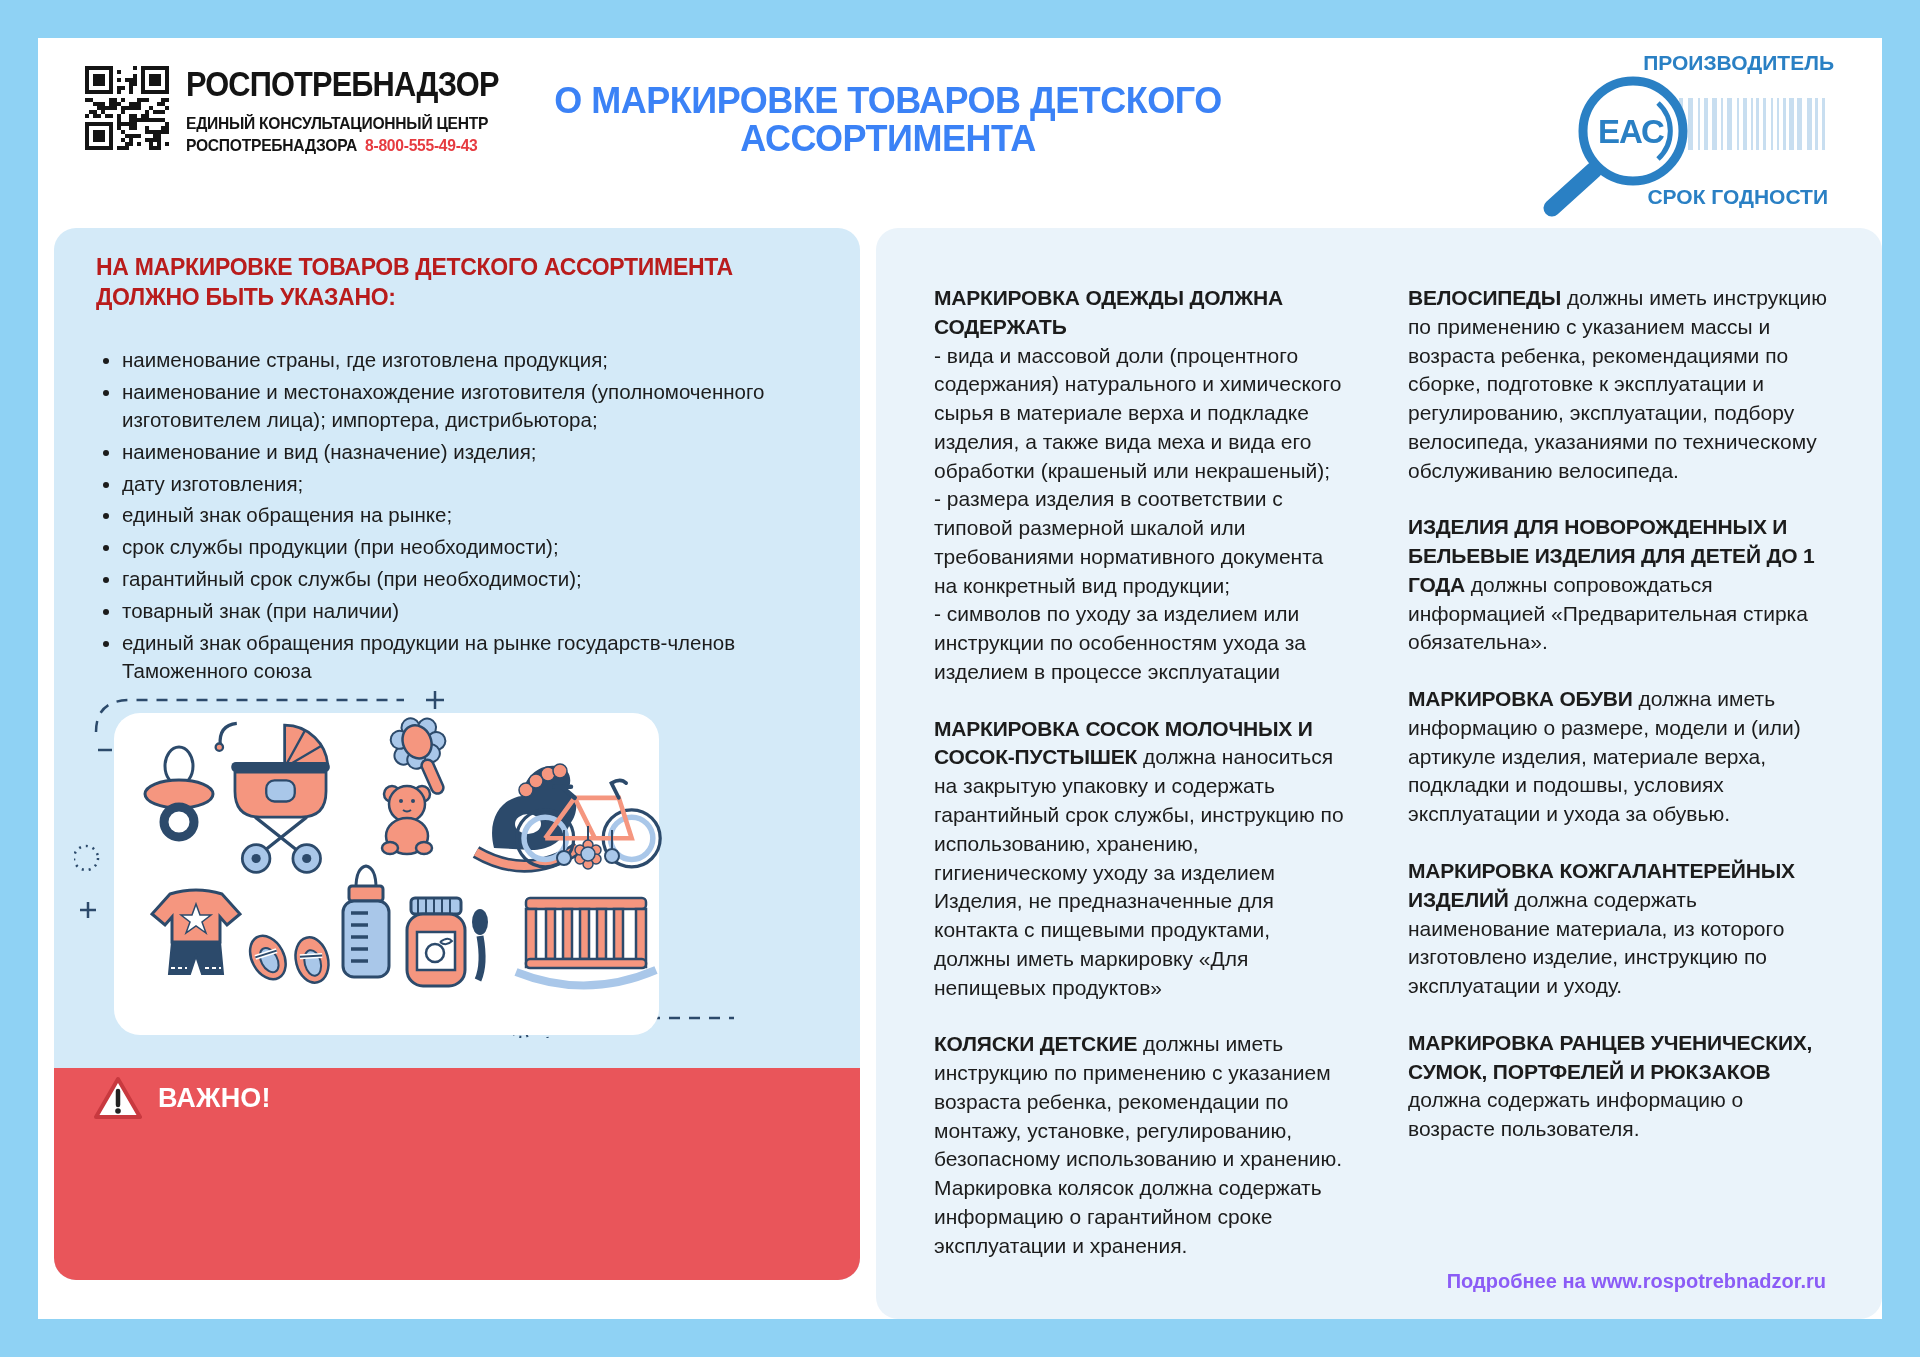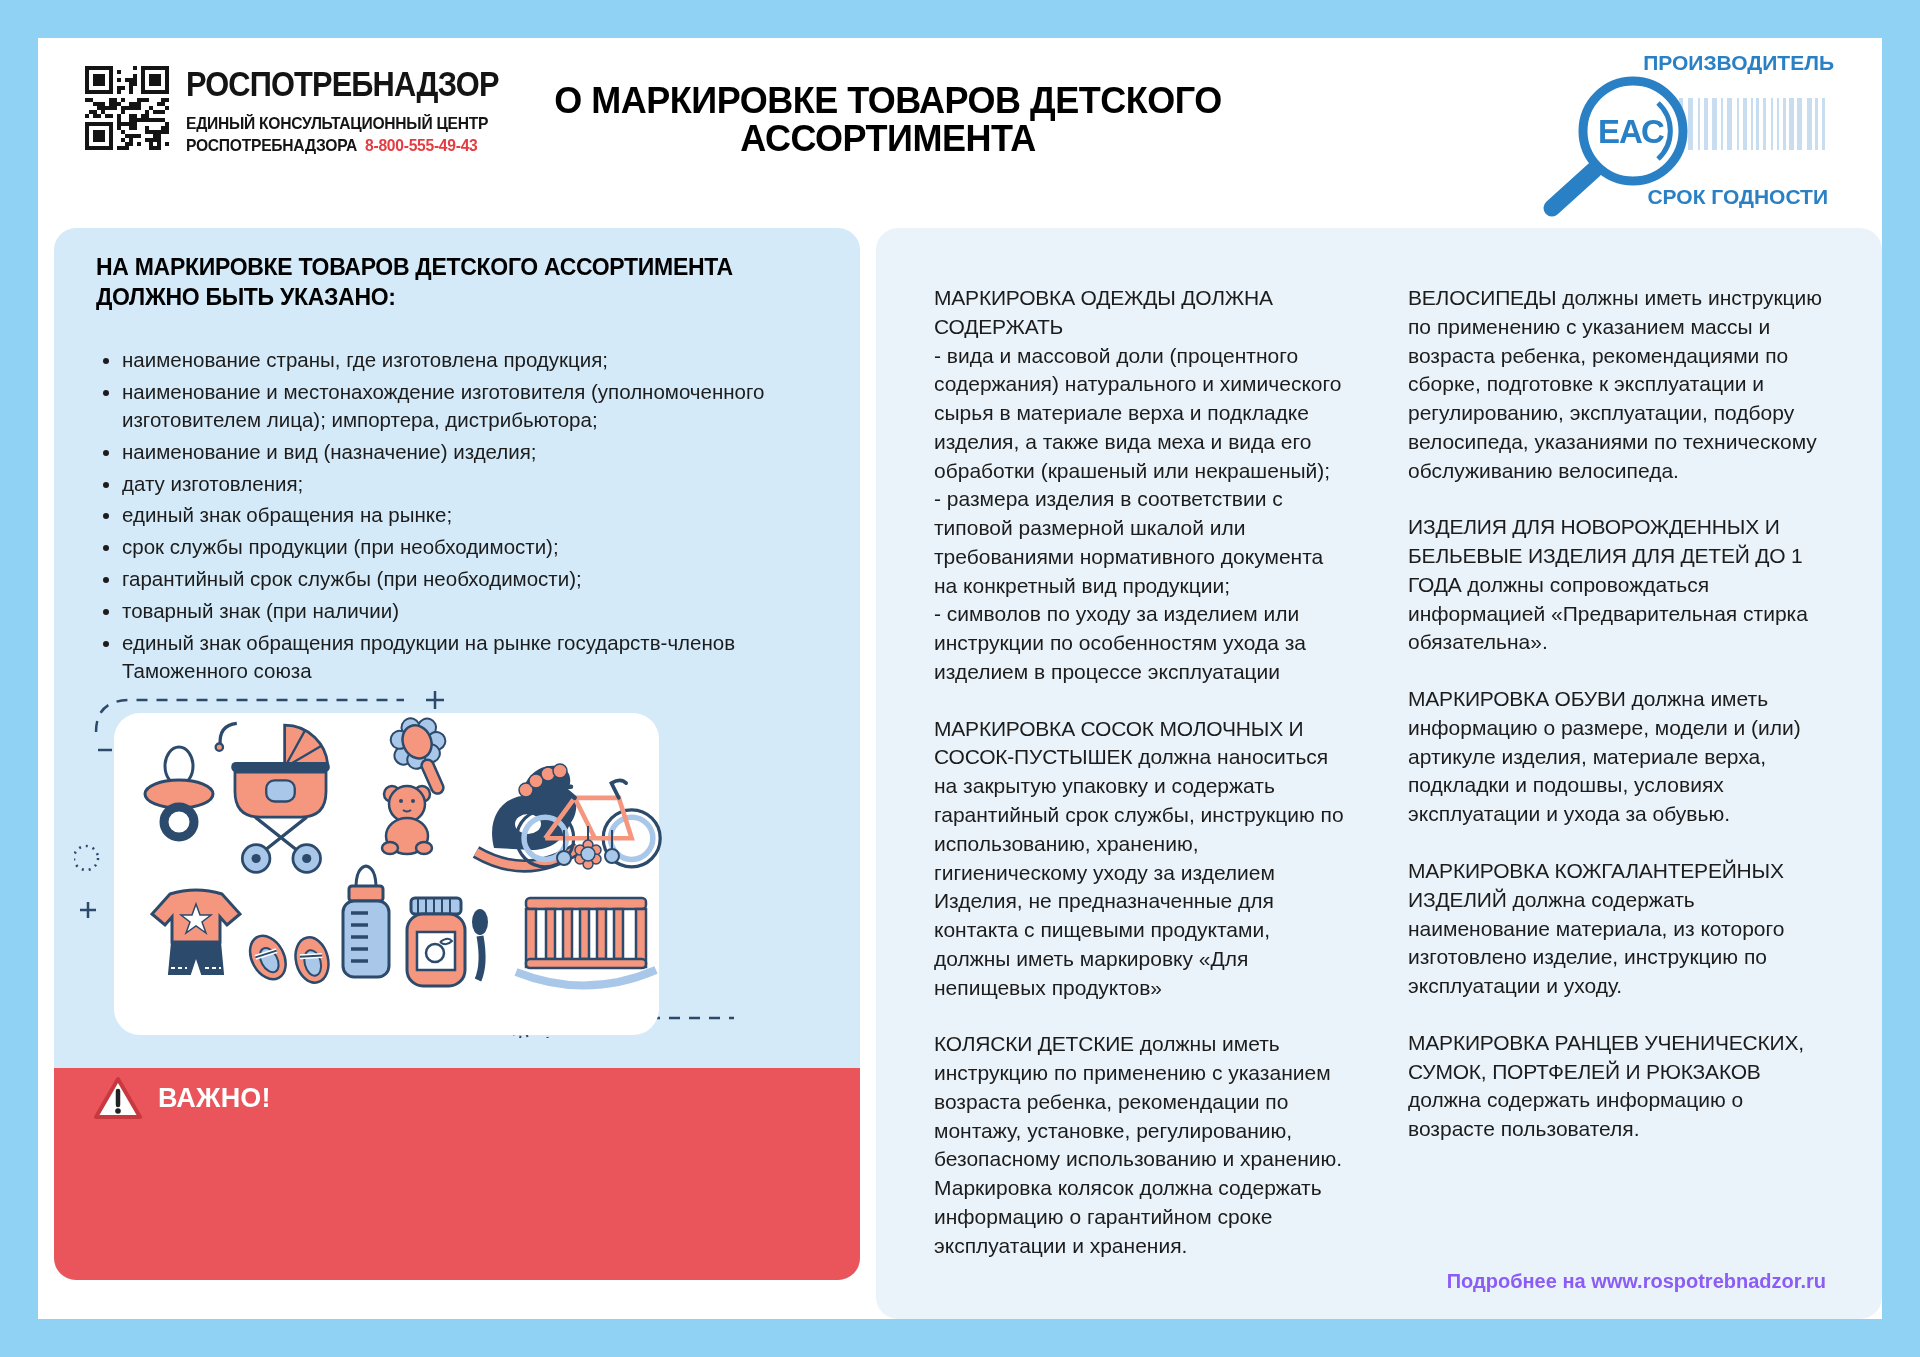--- a/index.html
+++ b/index.html
@@ -20,37 +20,37 @@
     font-size:35px;font-weight:700;letter-spacing:-1px;color:#141414;
     transform:scaleX(.88);transform-origin:left center;white-space:nowrap;display:inline-block;
   }
   .logo-sub{
     margin-top:9px;font-size:17px;font-weight:700;letter-spacing:-.3px;color:#141414;
     line-height:1.32;transform:scaleX(.92);transform-origin:left top;white-space:nowrap;
   }
   .logo-phone{color:#e63b40;}
   .main-title{
     position:absolute;left:400px;top:44px;width:900px;text-align:center;
-    font-size:36px;font-weight:700;color:#000000;letter-spacing:-.5px;line-height:1.05;
+    font-size:36px;font-weight:700;color:#3b82f6;letter-spacing:-.5px;line-height:1.05;
   }
   .stamp{position:absolute;right:42px;top:8px;width:312px;height:172px;}
 
   
   .left-panel{
     position:absolute;left:16px;top:190px;width:806px;height:1052px;
     background:#d4eaf8;border-radius:22px;
   }
   .main-panel{
     position:absolute;left:838px;top:190px;width:1006px;height:1091px;
     background:#eaf3fa;border-radius:22px;
   }
 
   .left-heading{
     position:absolute;left:42px;top:24px;width:660px;
-    font-size:23px;font-weight:700;line-height:1.32;letter-spacing:-.3px;color:#000000;
+    font-size:23px;font-weight:700;line-height:1.32;letter-spacing:-.3px;color:#b91c1c;
   }
   .req-list{
     position:absolute;left:42px;top:118px;width:700px;margin:0;
     padding:0 0 0 26px;font-size:20.5px;line-height:1.36;
   }
   .req-list li{margin-bottom:4px;}
 
   .illo-wrap{position:absolute;left:20px;top:460px;width:660px;height:350px;}
 
   .important{
@@ -60,21 +60,21 @@
   }
   .important-head{display:flex;align-items:center;gap:16px;}
   .important-title{font-size:27px;font-weight:700;letter-spacing:.2px;}
   .important-text{margin-top:10px;font-size:20px;line-height:1.36;max-width:700px;}
 
   
   .col{position:absolute;top:56px;font-size:21px;line-height:1.37;}
   .col-mid{left:58px;width:415px;}
   .col-right{left:532px;width:424px;}
   .section{margin:0 0 28px 0;}
-  .sec-title{font-weight:400;letter-spacing:-.2px;}
+  .sec-title{font-weight:700;letter-spacing:-.2px;}
   .sec-body{white-space:pre-line;}
   .footer-note{
     position:absolute;right:56px;bottom:26px;
     font-size:20px;font-weight:700;color:#8b5cf6;
   }
 </style>
 </head>
 <body>
 
 <div class="page">

